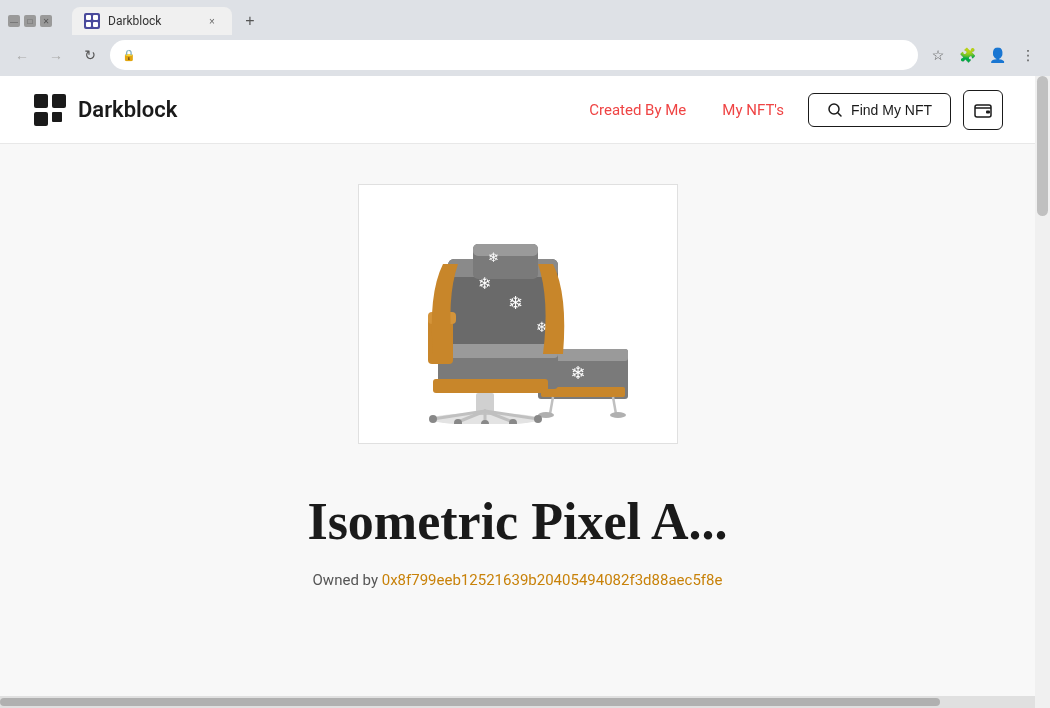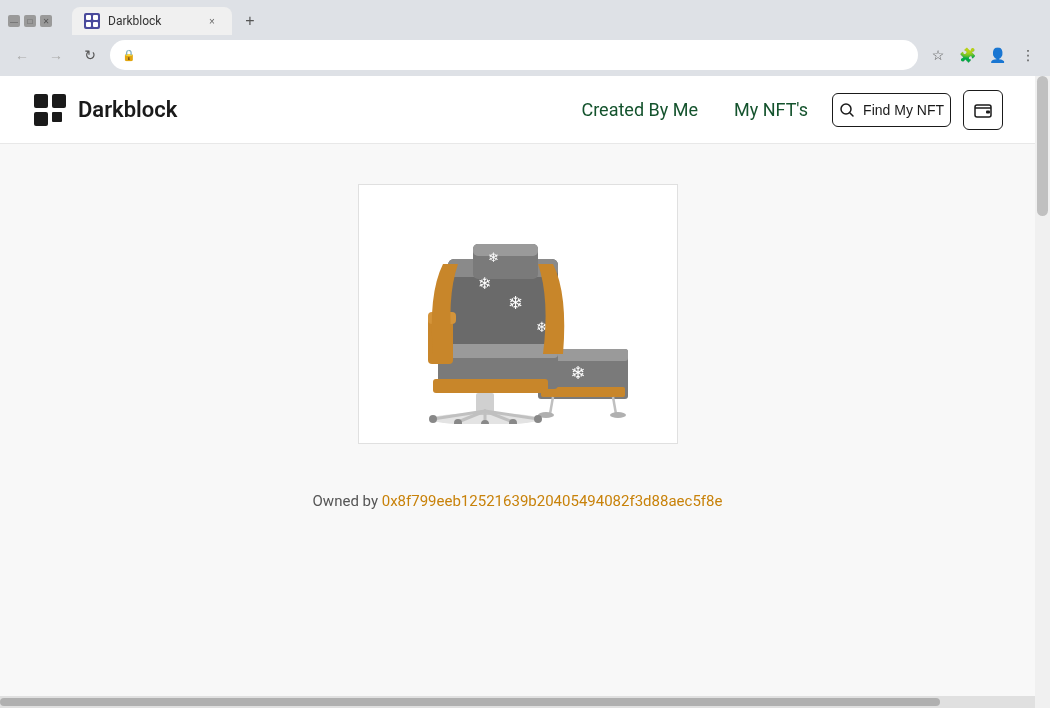--- a/index.html
+++ b/index.html
@@ -221,33 +221,33 @@
     .navbar-spacer { flex: 1; }
 
     .nav-links {
       display: flex;
       align-items: center;
       gap: 36px;
       margin-right: 24px;
     }
 
     .nav-link {
-      font-size: 18px;
-      color: #14532d;
+      font-size: 15px;
+      color: #ef4444;
       text-decoration: none;
       cursor: pointer;
     }
 
     .find-nft-btn {
       display: flex;
       align-items: center;
       gap: 8px;
       border: 1.5px solid #1a1a1a;
       border-radius: 6px;
-      padding: 8px 6px;
+      padding: 8px 18px;
       background: white;
       cursor: pointer;
       font-size: 14px;
       font-weight: 500;
       color: #1a1a1a;
       margin-right: 12px;
     }
 
     .wallet-btn {
       width: 40px;
@@ -500,20 +500,21 @@
           <line x1="107" y1="207" x2="107" y2="220" stroke="#c0c0c0" stroke-width="3" stroke-linecap="round"></line>
 
           <circle cx="55" cy="215" r="4" fill="#888"></circle>
           <circle cx="160" cy="215" r="4" fill="#888"></circle>
           <circle cx="80" cy="219" r="4" fill="#888"></circle>
           <circle cx="135" cy="219" r="4" fill="#888"></circle>
           <circle cx="107" cy="220" r="4" fill="#888"></circle>
         </svg>
       </div>
 
+      <h1 class="nft-title">Isometric Pixel A...</h1>
 
       <p class="owned-by">
         <span>Owned by</span>
         <span> </span>
         <span class="owner-address">0x8f799eeb12521639b20405494082f3d88aec5f8e</span>
       </p>
     </main>
 
     <div class="h-scrollbar">
       <div class="h-scrollbar-thumb"></div>

